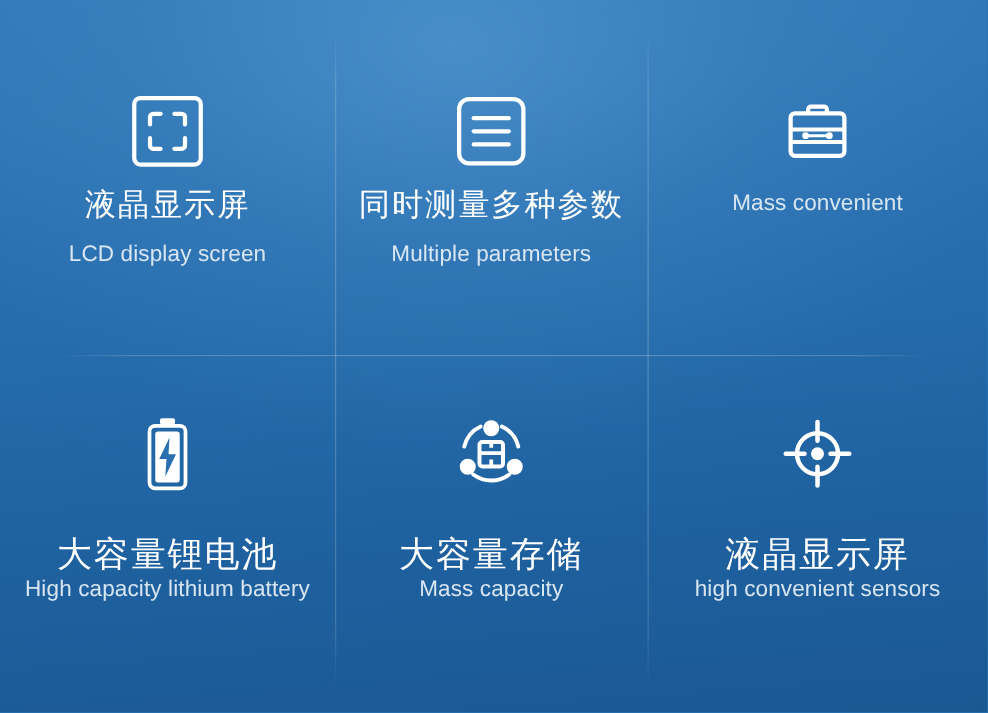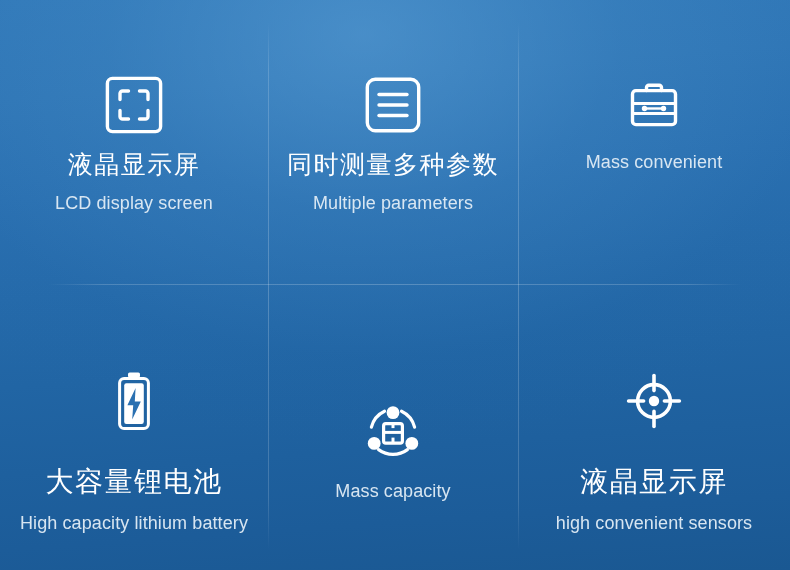--- a/index.html
+++ b/index.html
@@ -111,24 +111,24 @@
     font-size: 18px;
     line-height: 1;
     font-weight: 400;
     letter-spacing: 0.1px;
     white-space: nowrap;
     text-align: center;
     opacity: 0.95;
   }
 
   
-  .cell.row-bottom { padding-top: 0; justify-content: center; }
+  .cell.row-bottom { padding-top: 0; justify-content: flex-start; }
   .cell.row-bottom .icon-wrap { margin-top: 48px; }
   .cell.row-bottom .title-cn  { margin-top: 36px; font-size: 28px; }
-  .cell.row-bottom .title-en  { margin-top: 18px; }
+  .cell.row-bottom .title-en  { margin-top: 4px; }
 </style>
 </head>
 <body>
 
 <div id="feature-grid">
 
   <div class="v-divider left"></div>
   <div class="v-divider right"></div>
   <div class="h-divider"></div>
 
@@ -200,20 +200,21 @@
           <circle cx="29" cy="8.6" r="6.4" fill="#ffffff"></circle>
           <circle cx="10.2" cy="39.4" r="6.4" fill="#ffffff"></circle>
           <circle cx="47.8" cy="39.4" r="6.4" fill="#ffffff"></circle>
 
           <rect x="19.6" y="19.6" width="18.8" height="19.6" rx="2.2" ry="2.2" fill="none" stroke="#ffffff" stroke-width="3.2"></rect>
           <line x1="19.6" y1="28.4" x2="38.4" y2="28.4" stroke="#ffffff" stroke-width="3"></line>
           <line x1="29" y1="19.6" x2="29" y2="24.1" stroke="#ffffff" stroke-width="3"></line>
           <line x1="29" y1="33.6" x2="29" y2="39.2" stroke="#ffffff" stroke-width="3"></line>
         </svg>
       </div>
+      <div class="title-cn">大容量存储</div>
       <div class="title-en">Mass capacity</div>
     </div>
 
     <div class="cell row-bottom">
       <div class="icon-wrap">
         <svg width="56" height="56" viewBox="0 0 56 56" aria-hidden="true">
           <circle cx="28" cy="28" r="16.4" fill="none" stroke="#ffffff" stroke-width="3.6"></circle>
           <circle cx="28" cy="28" r="5.2" fill="#ffffff"></circle>
           <line x1="28" y1="2.6" x2="28" y2="17.6" stroke="#ffffff" stroke-width="3.6" stroke-linecap="round"></line>
           <line x1="28" y1="38.4" x2="28" y2="53.4" stroke="#ffffff" stroke-width="3.6" stroke-linecap="round"></line>

